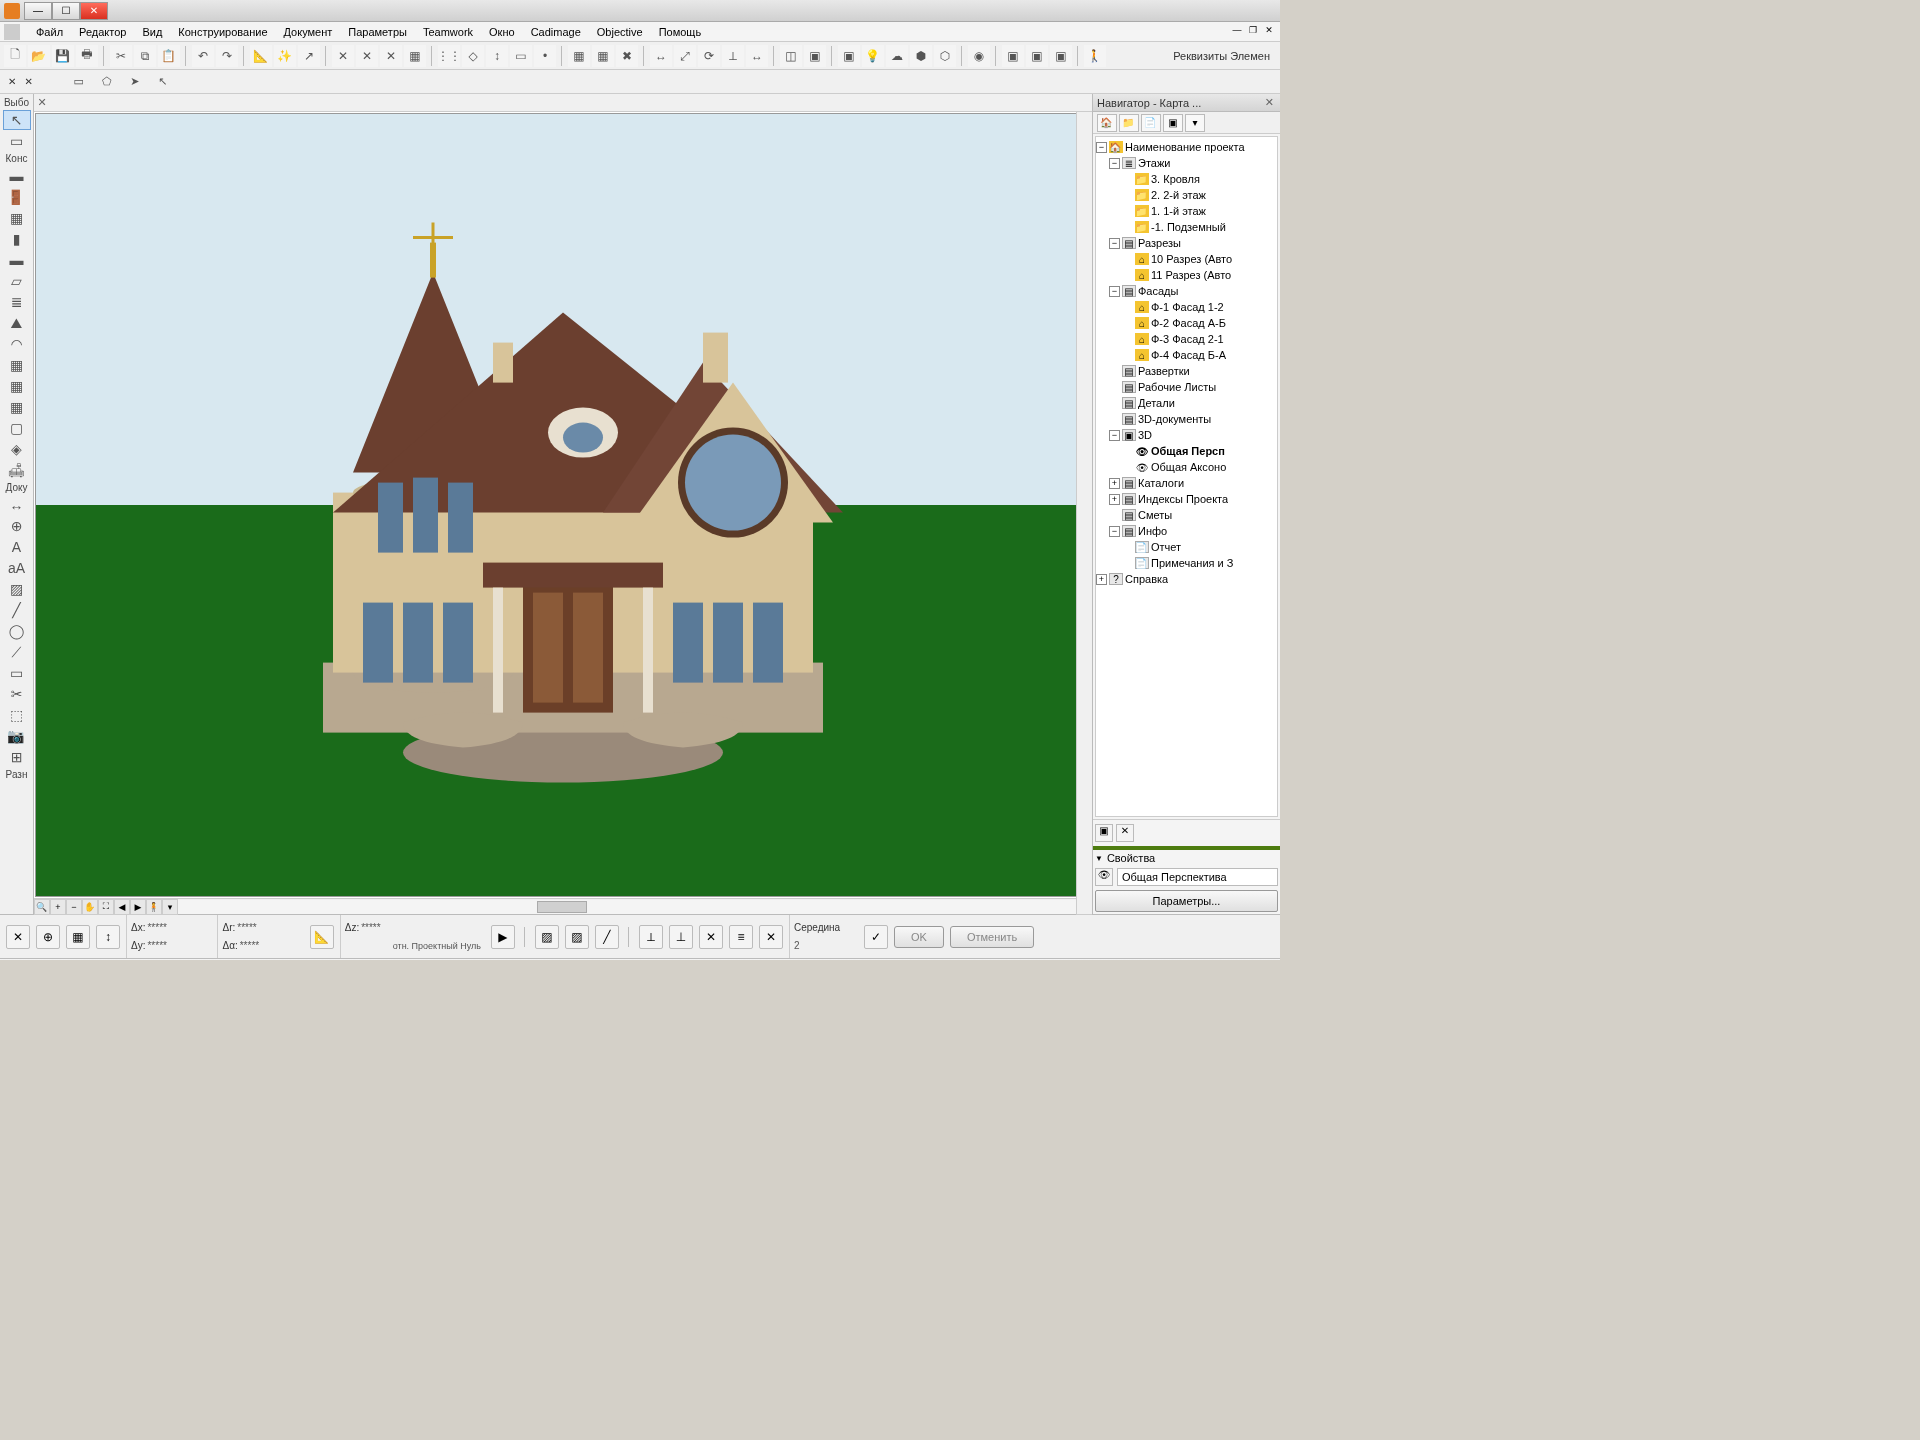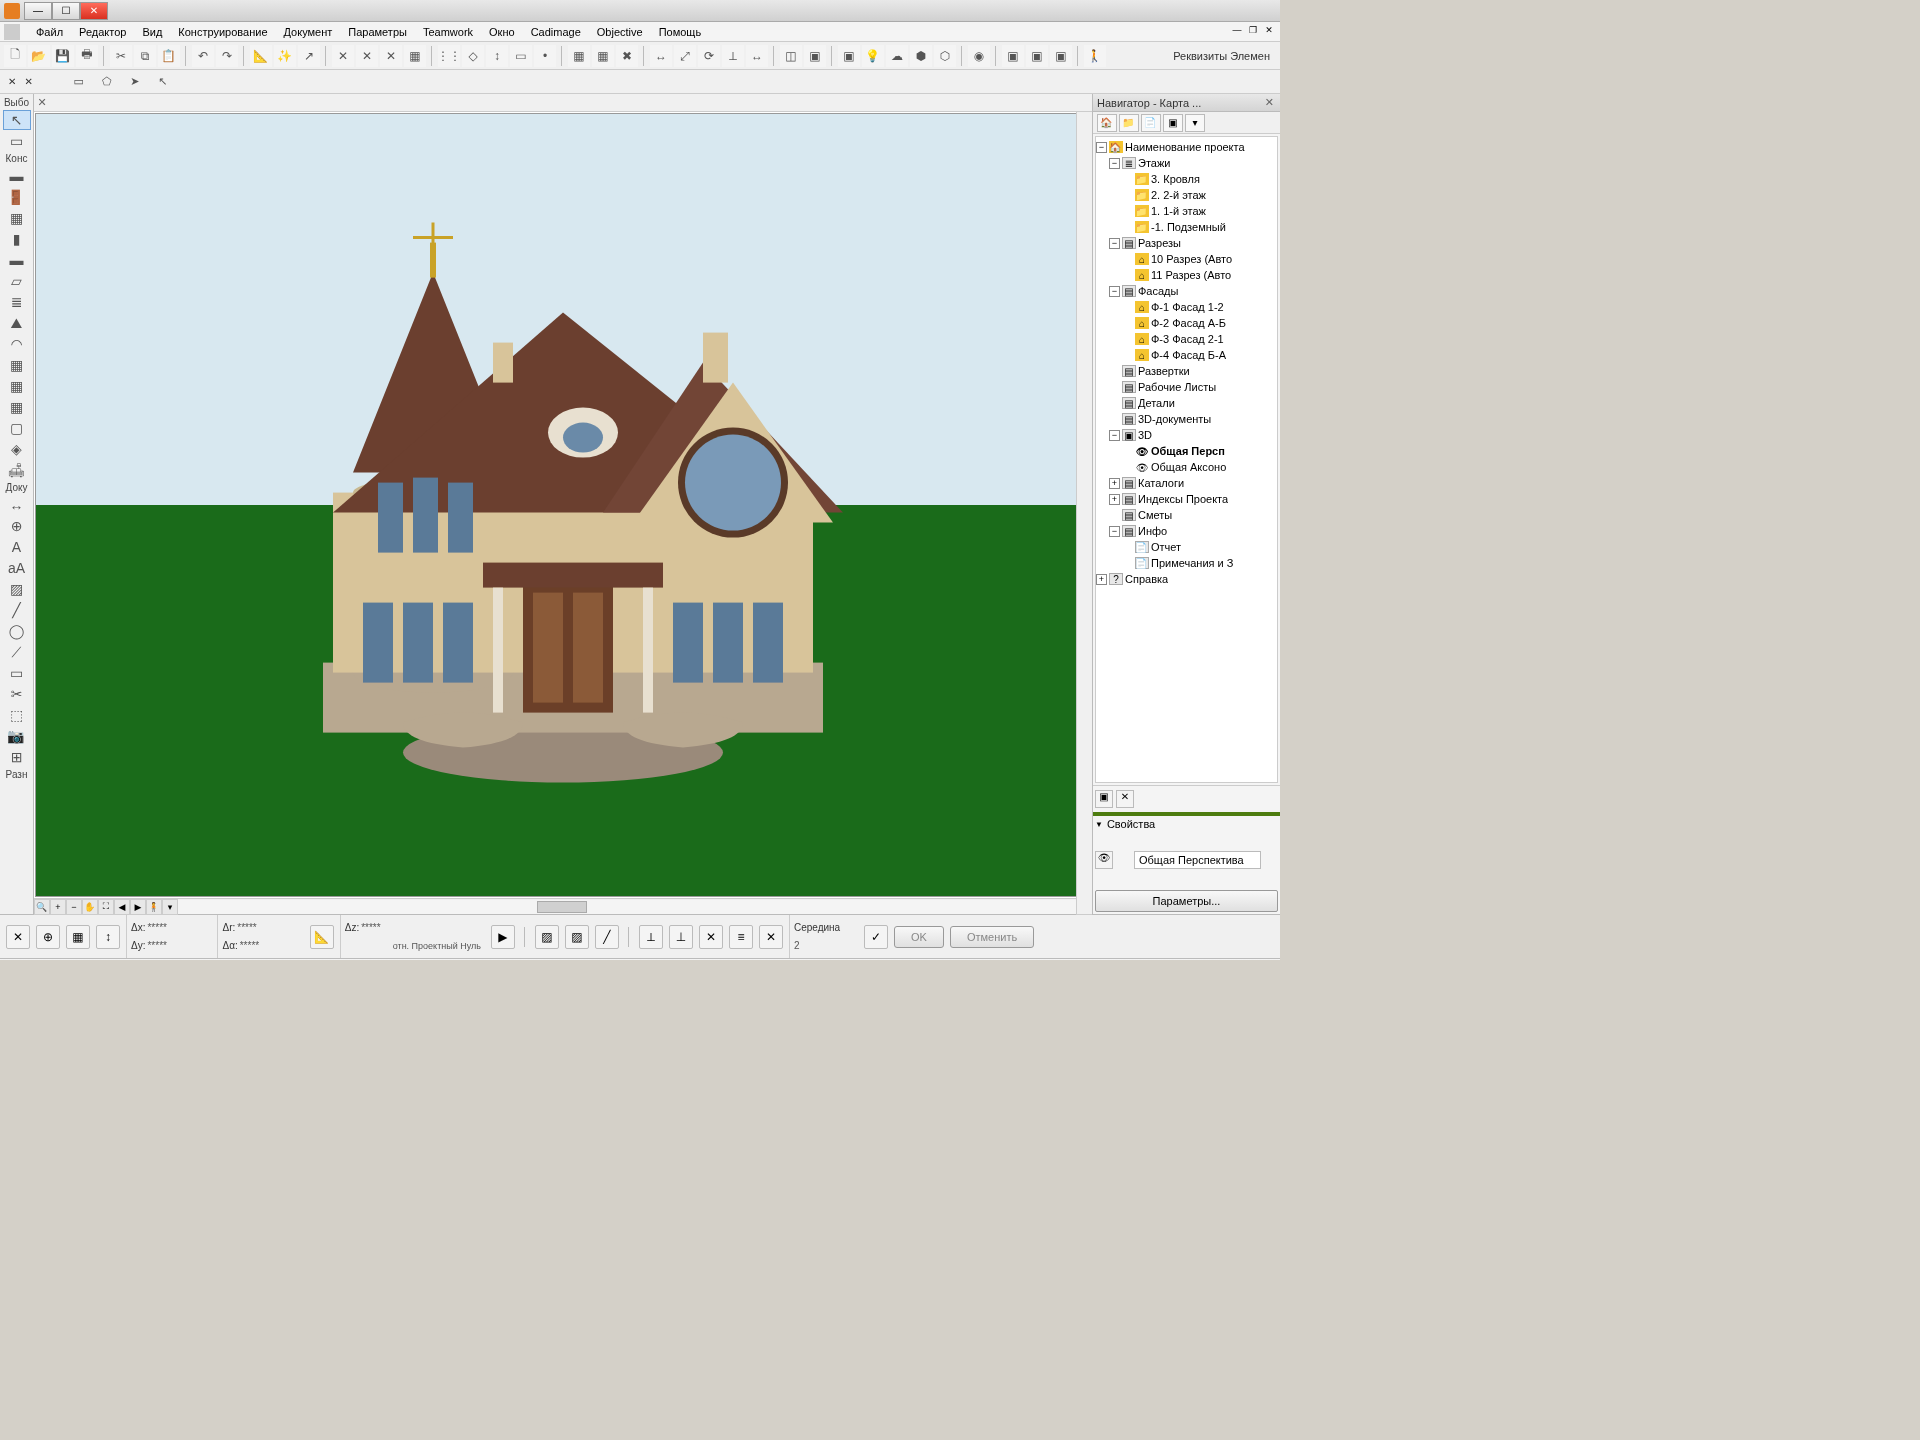--- a/index.html
+++ b/index.html
@@ -67,21 +67,21 @@
 .tree-icon { width:14px; height:12px; margin-right:2px; display:inline-flex; align-items:center; justify-content:center; font-size:10px; flex-shrink:0;}
 .icon-folder { background:#f4c430; }
 .icon-home { background:#f4c430; }
 .icon-doc { background:#e8e8e8; border:1px solid #aaa;}
 .tree-label { overflow:hidden; text-overflow:ellipsis; }
 .nav-bottom { padding:2px; border-top:1px solid #ccc; }
 .nav-bot-row { display:flex; align-items:center; gap:3px; padding:2px 0;}
 .nav-bot-btn { width:18px; height:18px; border:1px solid #bbb; background:#f4f4f4; cursor:pointer; font-size:10px; text-align:center;}
 .nav-prop-head { display:flex; align-items:center; padding:2px; border-top:4px solid #4d7c0f;}
 .nav-prop-head::before { content:"▼"; font-size:8px; margin-right:4px;}
-.nav-field { height:18px; border:1px solid #bbb; background:#fff; padding:0 4px; display:flex; align-items:center; margin:19px; }
+.nav-field { height:18px; border:1px solid #bbb; background:#fff; padding:0 4px; display:flex; align-items:center; margin:2px; }
 .param-btn { height:22px; border:1px solid #999; background:linear-gradient(#f8f8f8,#e0e0e0); margin:2px; display:flex; align-items:center; justify-content:center; cursor:pointer; border-radius:2px;}
 
 
 .coordbar { height: 44px; background:#f0f0f0; border-top:1px solid #bbb; display:flex; align-items:center; padding:0 6px; gap:6px; }
 .cbtn { width:24px; height:24px; border:1px solid #bbb; background:#f4f4f4; cursor:pointer; display:flex; align-items:center; justify-content:center; font-size:12px; border-radius:2px;}
 .coord-group { display:flex; flex-direction:column; justify-content:center; height:100%; padding:0 4px; border-left:1px solid #ccc;}
 .coord-row { display:flex; align-items:center; gap:2px; height:18px;}
 .coord-lbl { font-size:10px; color:#333; }
 .coord-val { font-size:10px; color:#555; min-width:60px; }
 .ok-btn { height:22px; padding:0 16px; border:1px solid #999; background:linear-gradient(#f8f8f8,#e0e0e0); border-radius:3px; cursor:pointer; color:#888;}

